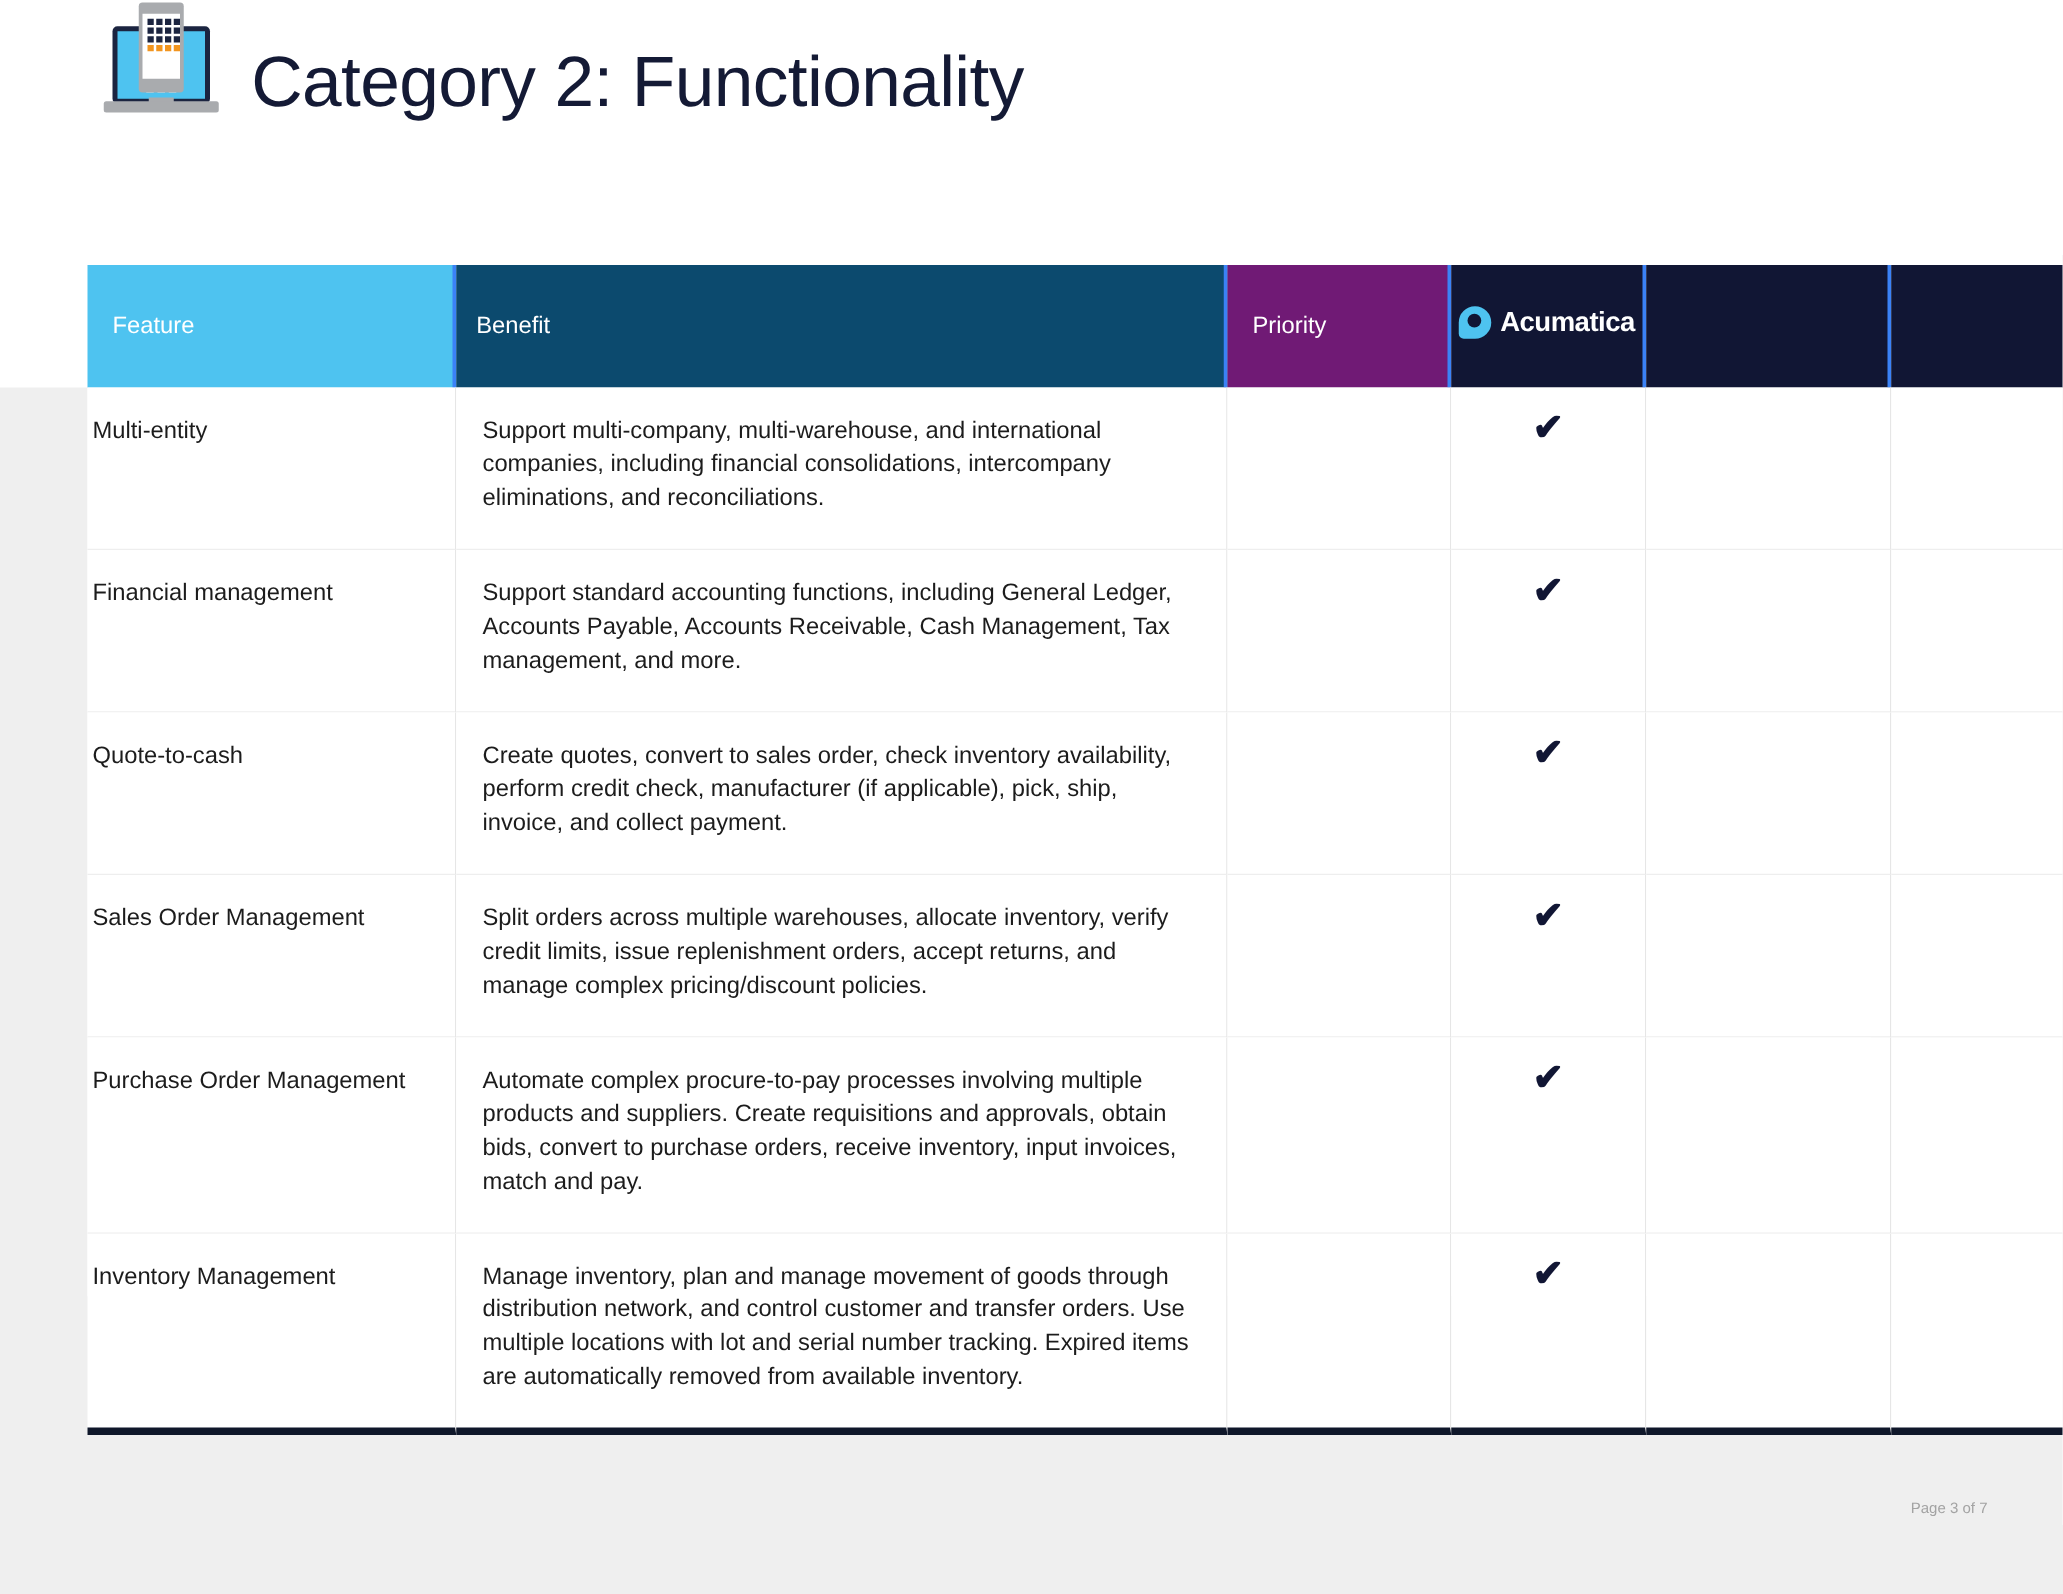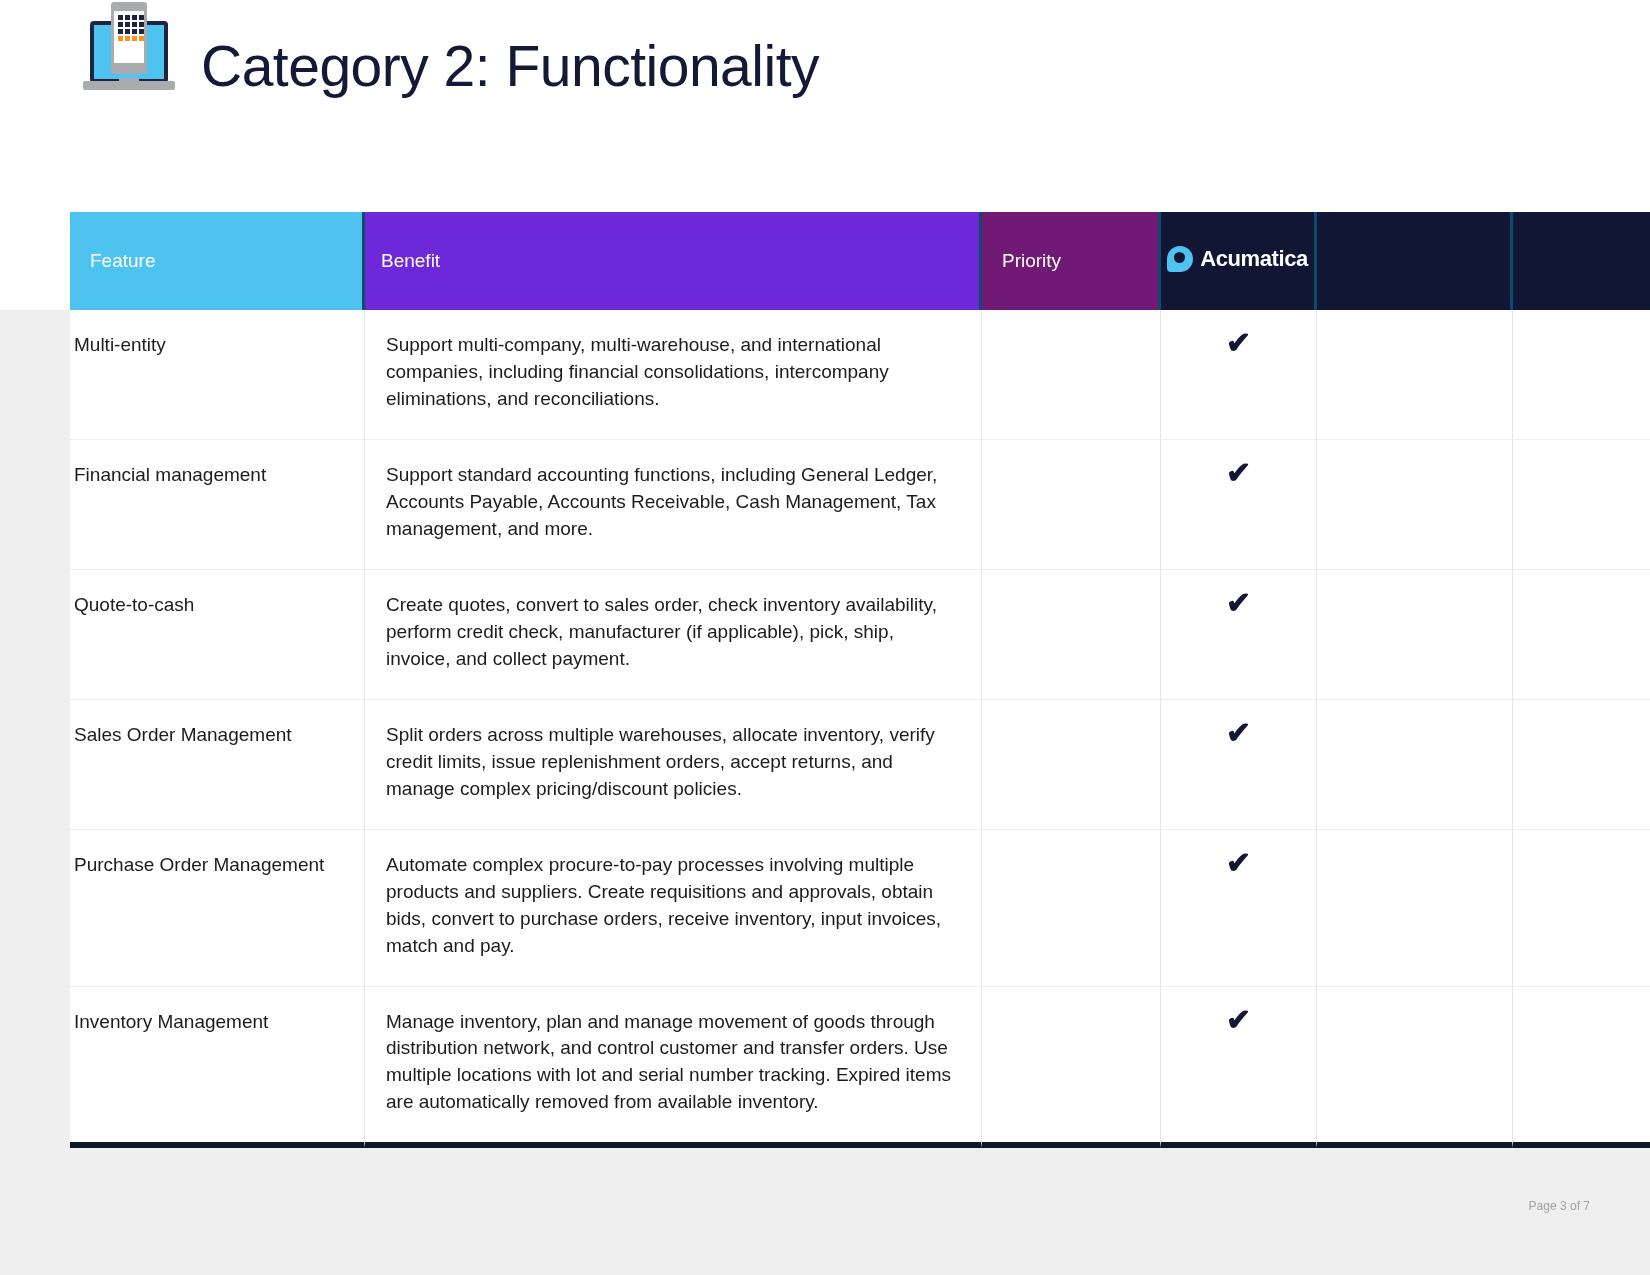--- a/index.html
+++ b/index.html
@@ -160,24 +160,24 @@
     table-layout: fixed;
   }
   .compare-table th {
     height: 98px;
     vertical-align: middle;
     text-align: left;
     padding: 0 20px;
     font-weight: 400;
     color: #ffffff;
     font-size: 19px;
-    border-right: 3px solid #0c4a6e;
+    border-right: 3px solid #3b82f6;
   }
   th.h-feature   { background: #4ec3f0; width: 252px; }
-  th.h-benefit   { background: #6d28d9; width: 578px; padding-left: 16px; }
+  th.h-benefit   { background: #0c4a6e; width: 578px; padding-left: 16px; }
   th.h-priority  { background: #701a75; width: 136px; }
   th.h-vendor    { background: #111634; width: 153px; padding: 0; text-align: center; }
   th.h-blank     { background: #111634; width: 153px; }
   th.h-blank-last{ background: #111634; width: 155px; border-right: none; }
 
   
   .acumatica-logo {
     display: inline-flex;
     align-items: center;
     gap: 7px;

